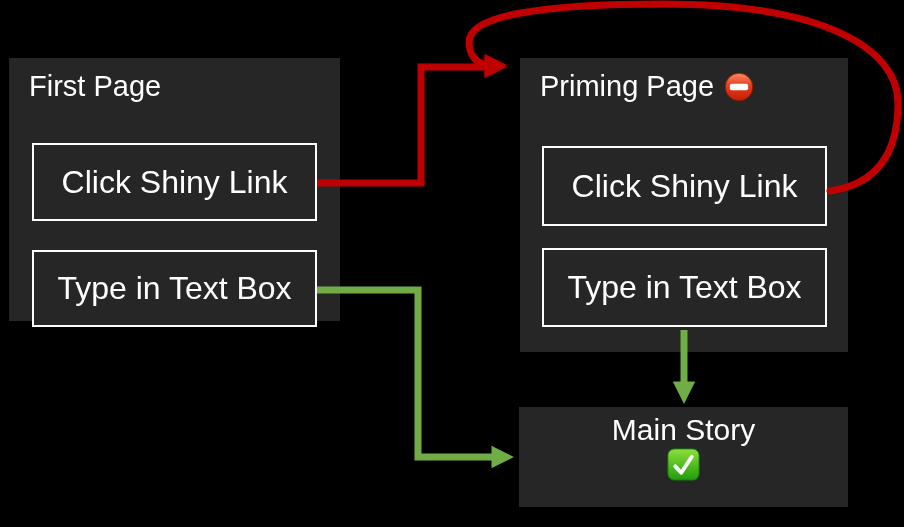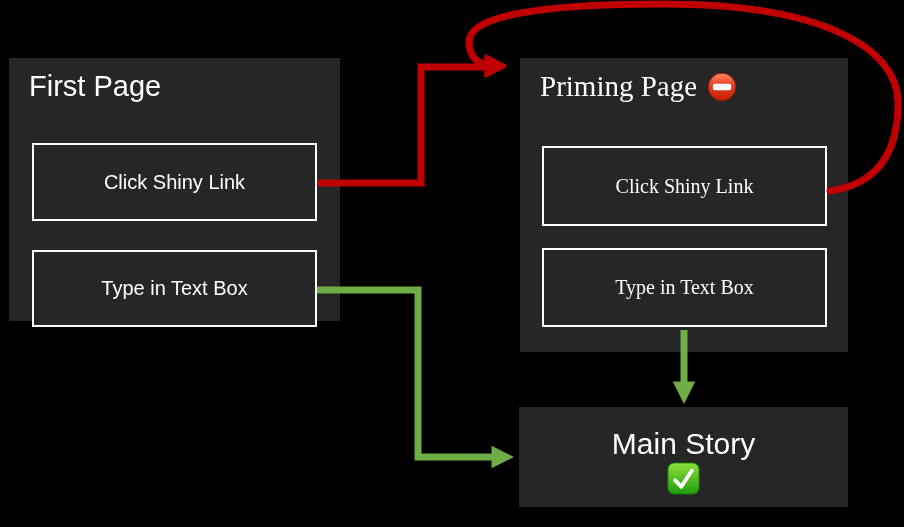--- a/index.html
+++ b/index.html
@@ -8,37 +8,37 @@
     font-family:"Liberation Sans","DejaVu Sans",sans-serif;color:#fff;
   }
   .panel{position:absolute;background:#262626;}
   .panel-title{
     position:absolute;left:20px;top:12px;font-size:29px;line-height:1.15;
     color:#fefefe;display:flex;align-items:center;gap:10px;white-space:nowrap;
   }
   .action-box{
     position:absolute;border:2px solid #fdfdfd;background:#262626;
     display:flex;align-items:center;justify-content:center;
-    font-size:20px;color:#fefefe;white-space:nowrap;
+    font-size:32px;color:#fefefe;white-space:nowrap;
   }
   
   .first-page{left:9px;top:58px;width:331px;height:263px;}
   .first-click{left:23px;top:85px;width:281px;height:74px;}
   .first-type{left:23px;top:192px;width:281px;height:73px;}
   
-  .priming-page{left:520px;top:58px;width:328px;height:294px;font-family:Liberation Serif, serif;}
+  .priming-page{left:520px;top:58px;width:328px;height:294px;}
   .priming-click{left:22px;top:88px;width:281px;height:76px;}
   .priming-type{left:22px;top:190px;width:281px;height:75px;}
   
   .main-story{
     left:519px;top:407px;width:329px;height:100px;
     display:flex;flex-direction:column;align-items:center;justify-content:flex-start;
     padding-top:6px;box-sizing:border-box;
   }
-  .main-story-title{font-size:30px;line-height:1.15;color:#fefefe;margin-top:14px;}
+  .main-story-title{font-size:30px;line-height:1.15;color:#fefefe;}
   .arrow-layer{position:absolute;left:0;top:0;width:904px;height:527px;pointer-events:none;}
   .icon{display:inline-block;line-height:0;}
 </style>
 </head>
 <body>
 
 <div class="canvas">
 
   <div class="panel first-page">
     <div class="panel-title">

